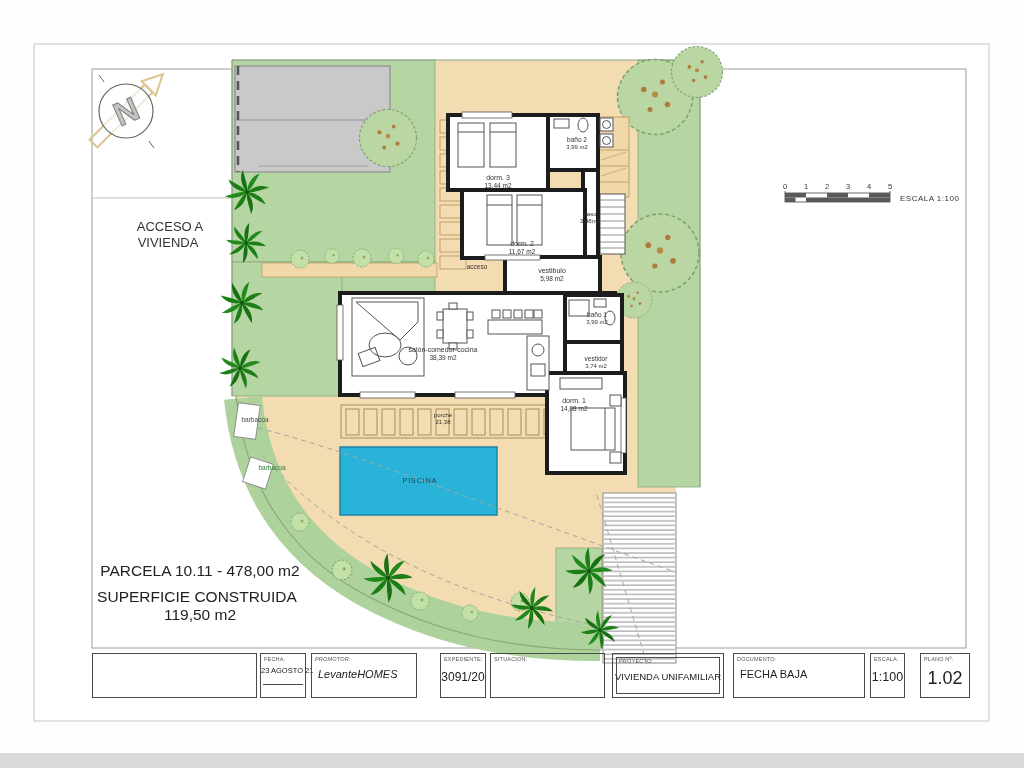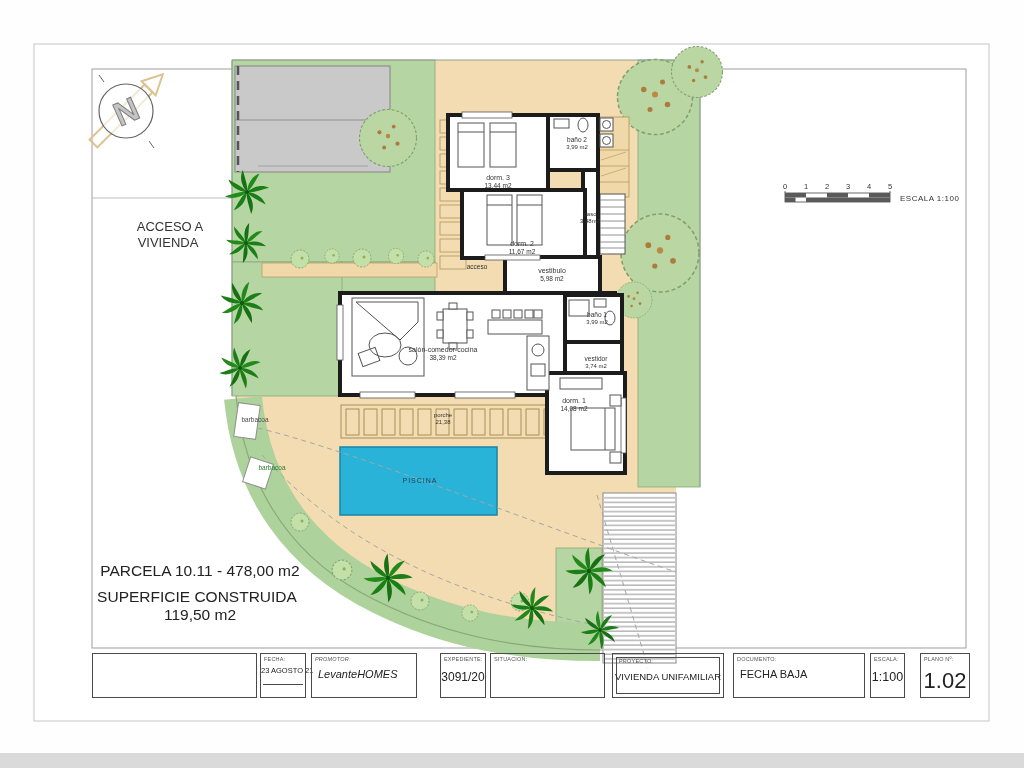--- a/index.html
+++ b/index.html
@@ -375,17 +375,17 @@
     <div class="tb-value left" style="font-size:11px;">FECHA BAJA</div>
   </div>
 
   <div class="tb-box" style="left:870px;width:35px;">
     <div class="tb-label">ESCALA:</div>
     <div class="tb-value" style="font-size:12.5px;top:16px;">1:100</div>
   </div>
 
   <div class="tb-box" style="left:920px;width:50px;">
     <div class="tb-label">PLANO Nº:</div>
-    <div class="tb-value" style="font-size:22px;top:14px;">1.02</div>
+    <div class="tb-value" style="font-size:18px;top:14px;">1.02</div>
   </div>
 </div>
 
 </div>
 
 </body></html>

